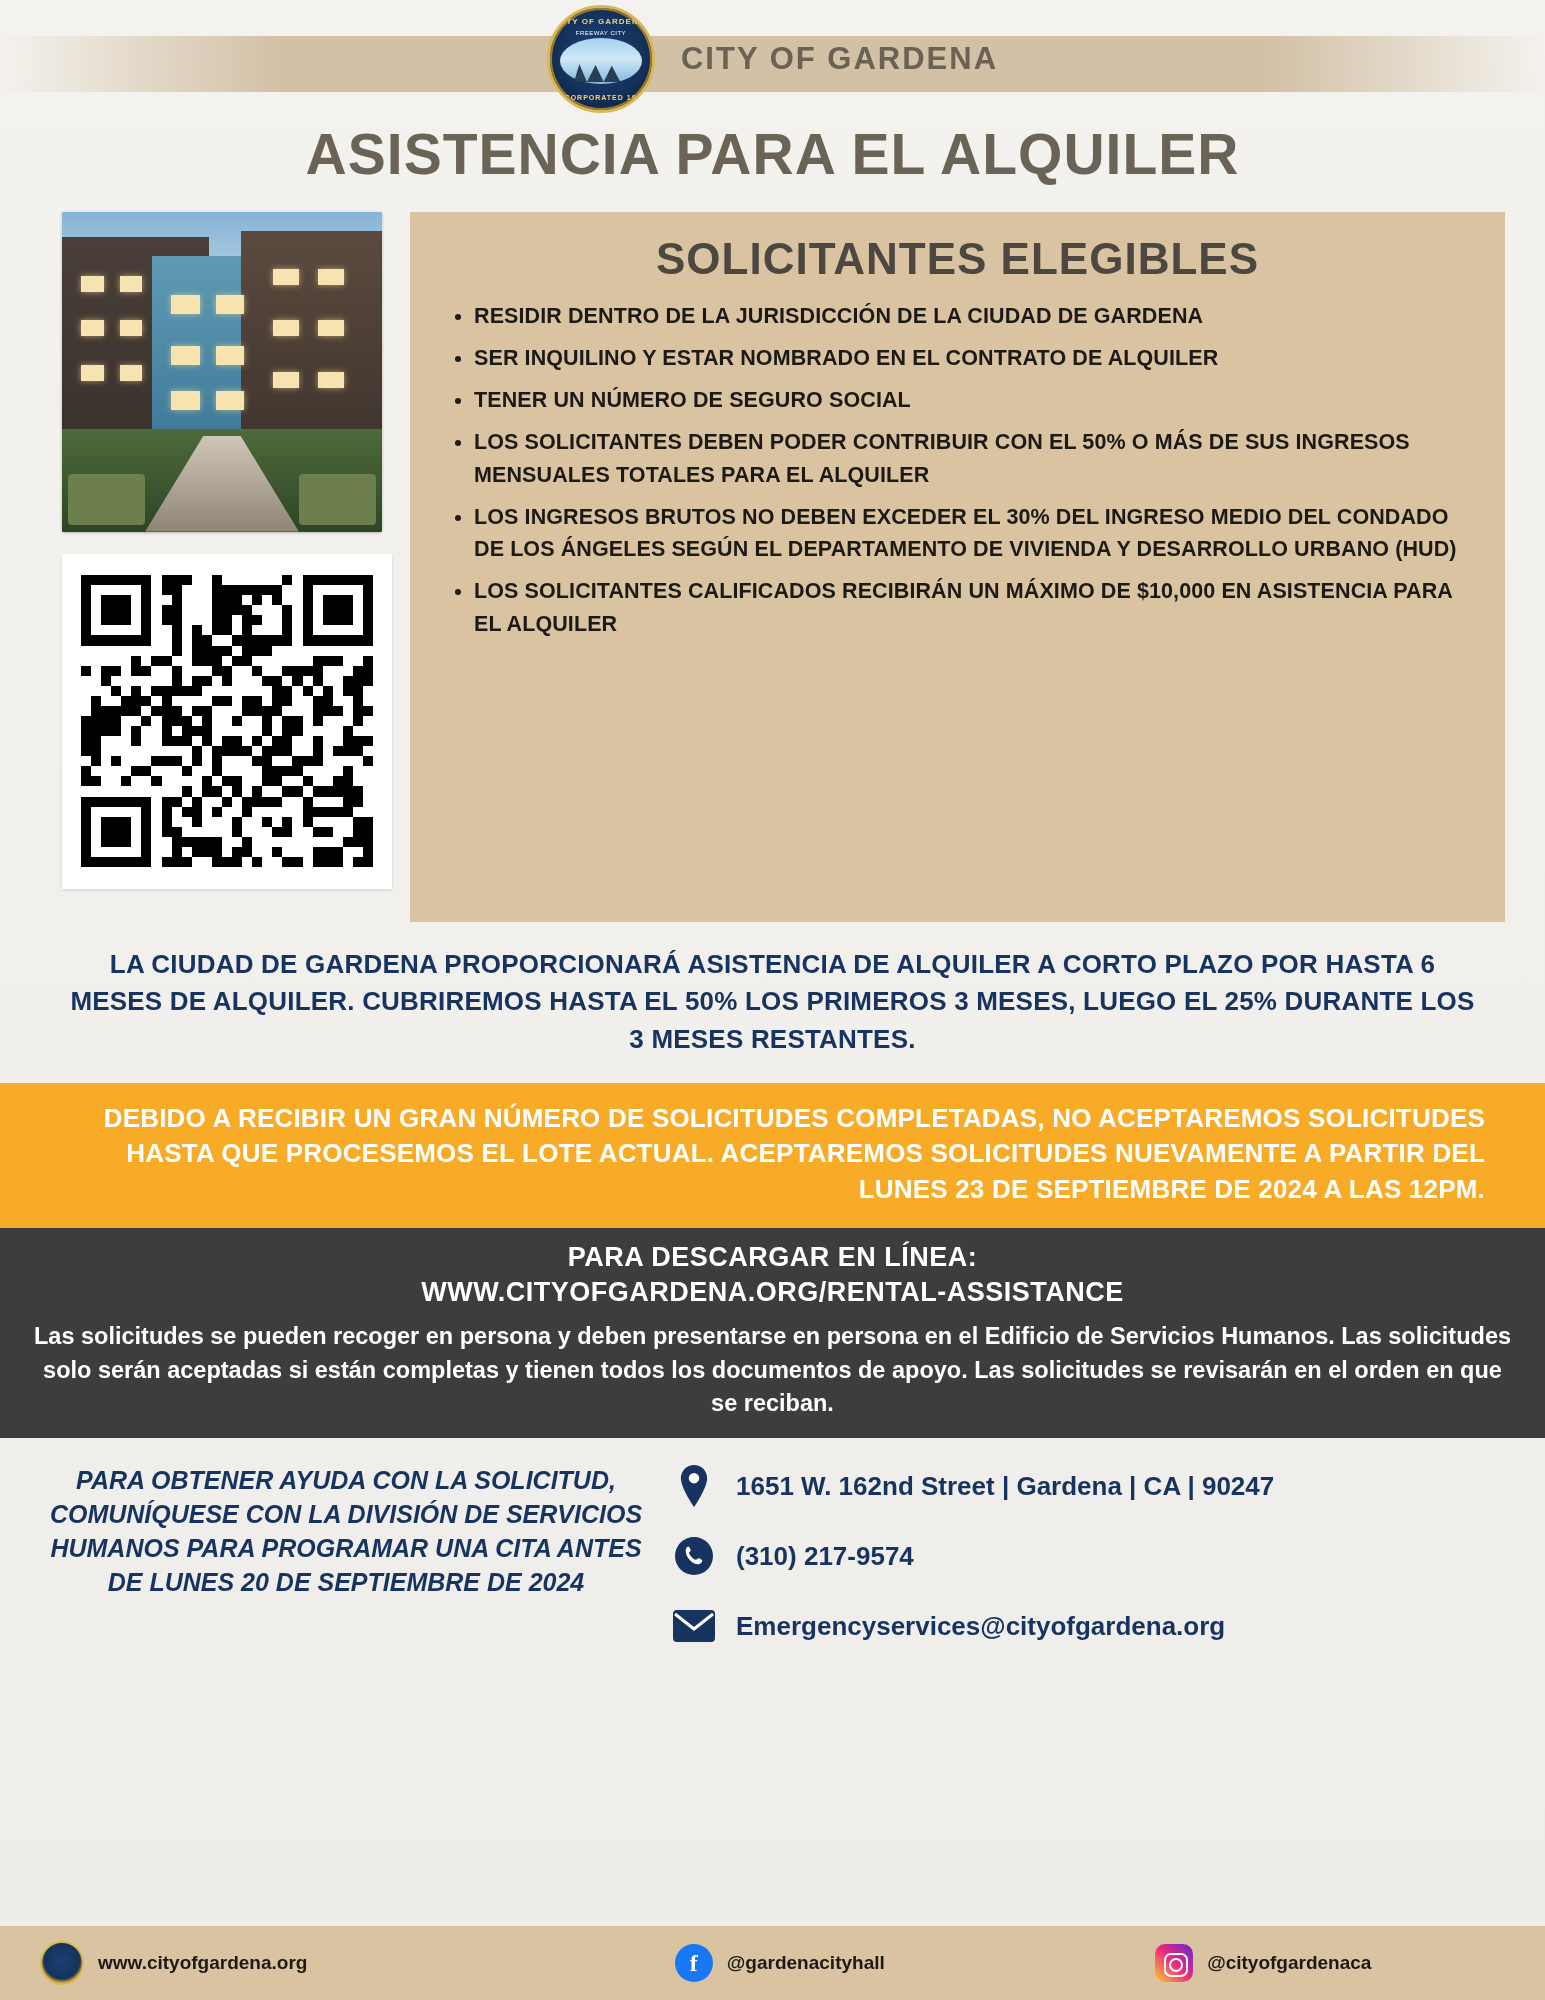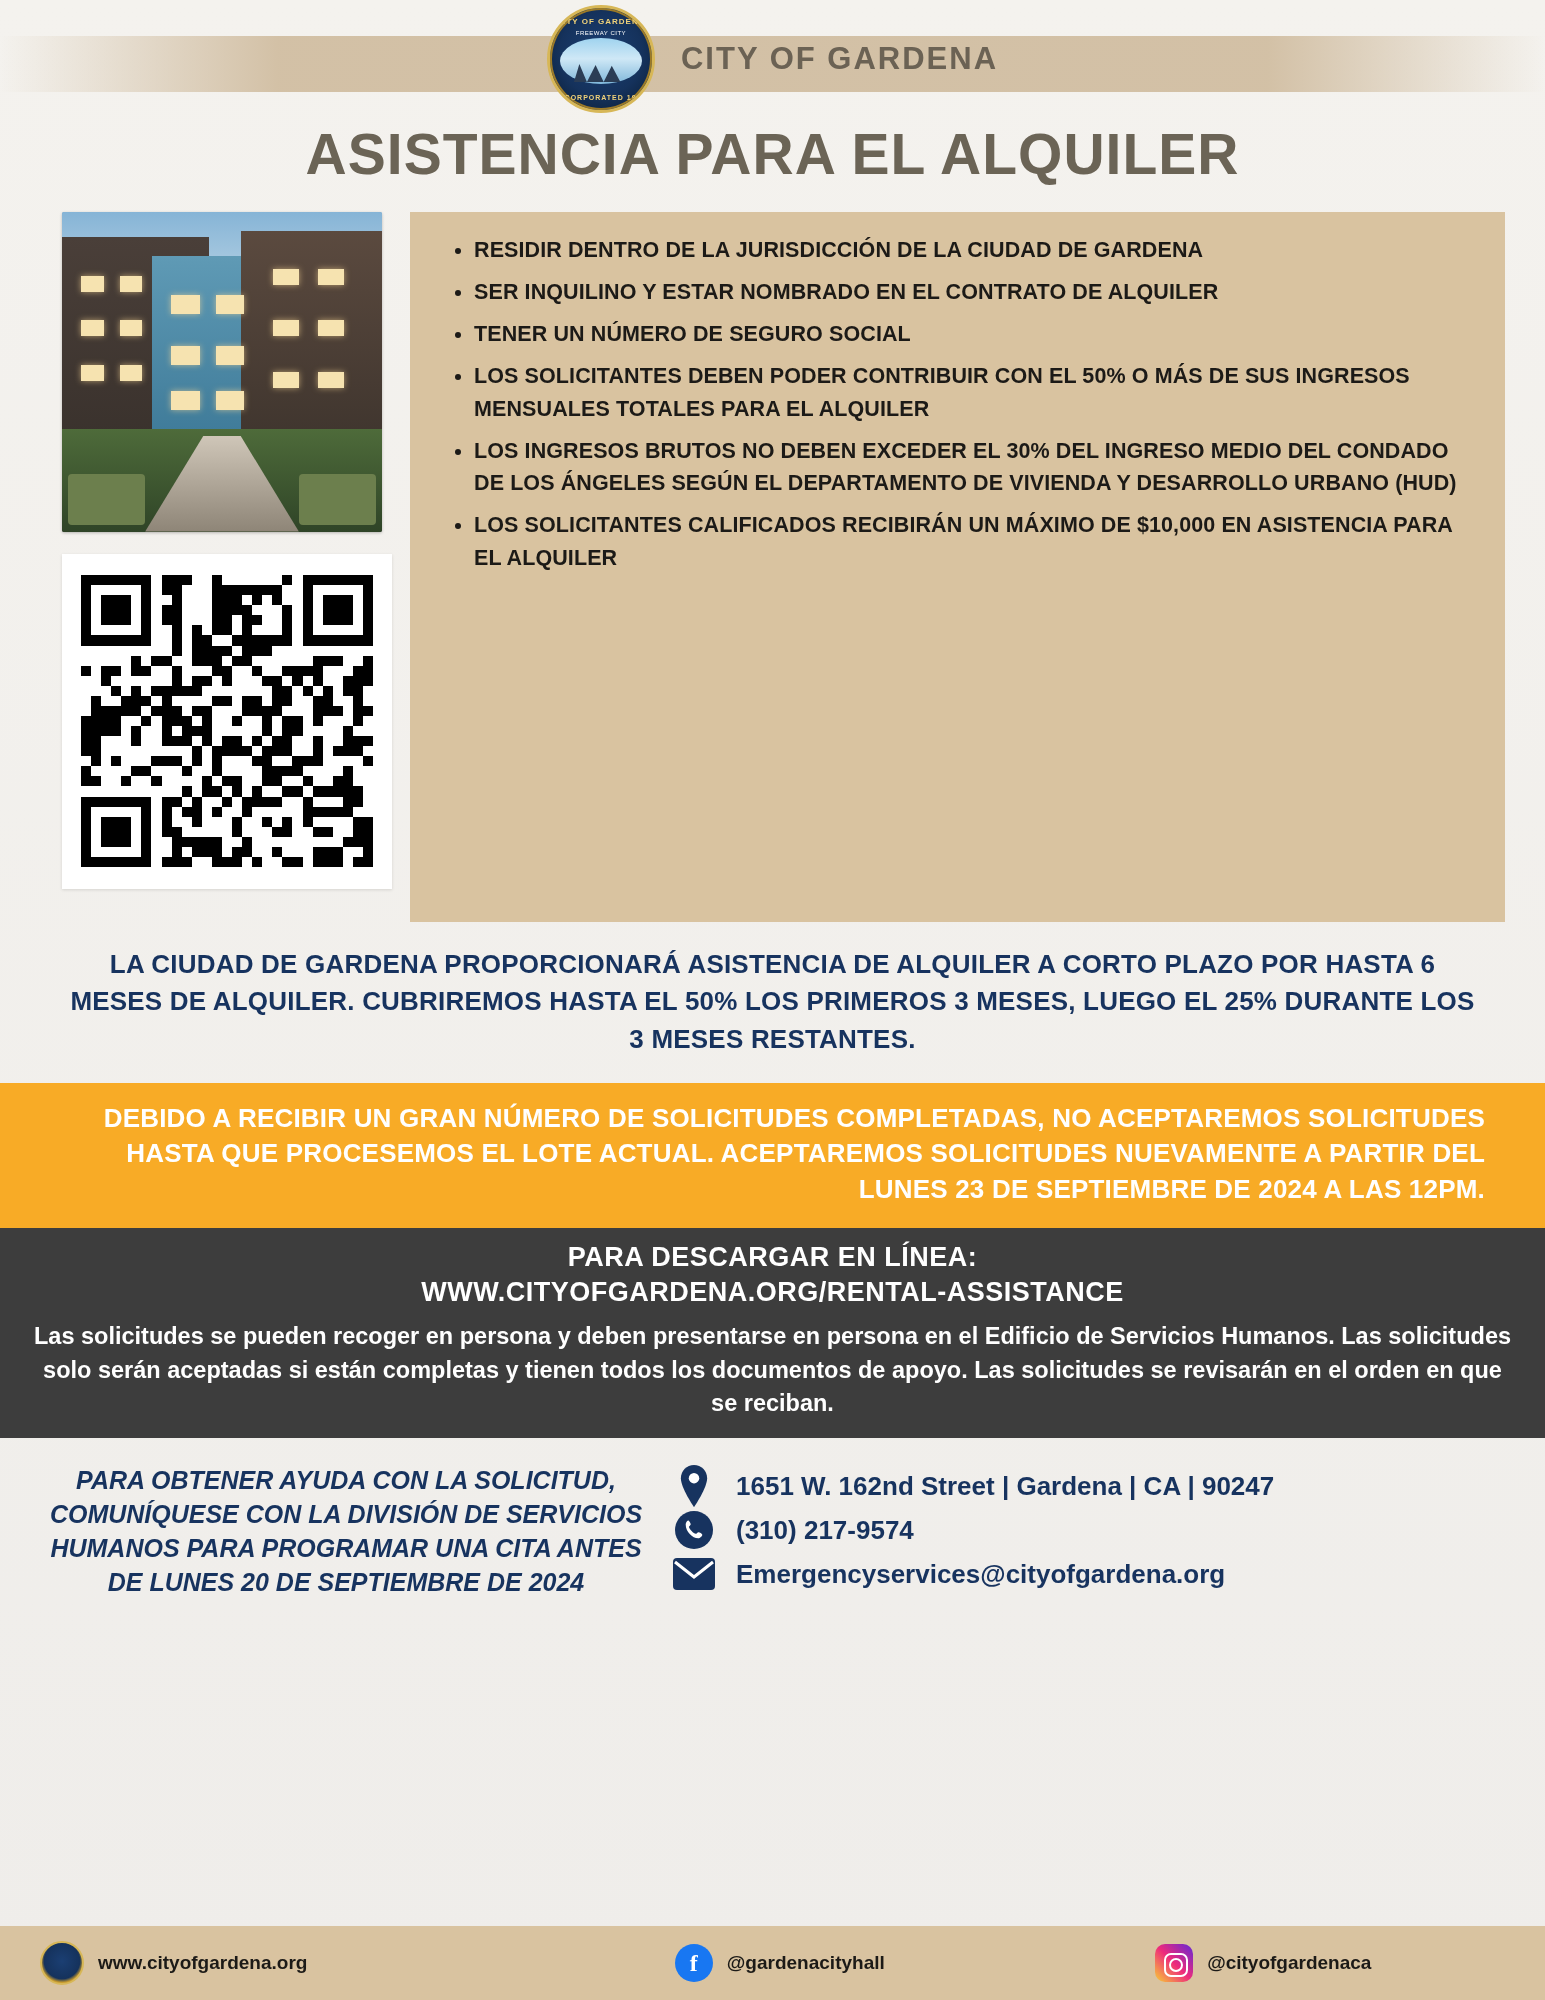--- a/index.html
+++ b/index.html
@@ -234,20 +234,21 @@
     font-weight: bold;
     font-style: italic;
     font-size: 25px;
     line-height: 1.35;
     padding-top: 6px;
   }
   .contact-right {
     flex: 1 1 auto;
     display: flex;
     flex-direction: column;
+    gap: 26px;
     padding-top: 6px;
   }
   .contact-row {
     display: flex;
     align-items: center;
     gap: 20px;
   }
   .c-icon {
     width: 44px; height: 44px;
     flex: 0 0 44px;
@@ -1201,20 +1202,21 @@
             <i></i>
             <i style="background: rgb(255, 255, 255);"></i>
             <i></i>
             <i></i>
           </div>
       </div>
     </div>
 
     <div class="right-col">
       <div class="elig-box">
+        <div class="elig-title">SOLICITANTES ELEGIBLES</div>
         <ul class="elig-list">
           <li>RESIDIR DENTRO DE LA JURISDICCIÓN DE LA CIUDAD DE GARDENA</li>
           <li>SER INQUILINO Y ESTAR NOMBRADO EN EL CONTRATO DE ALQUILER</li>
           <li>TENER UN NÚMERO DE SEGURO SOCIAL</li>
           <li>LOS SOLICITANTES DEBEN PODER CONTRIBUIR CON EL 50% O MÁS DE SUS INGRESOS MENSUALES TOTALES PARA EL ALQUILER</li>
           <li>LOS INGRESOS BRUTOS NO DEBEN EXCEDER EL 30% DEL INGRESO MEDIO DEL CONDADO DE LOS ÁNGELES SEGÚN EL DEPARTAMENTO DE VIVIENDA Y DESARROLLO URBANO (HUD)</li>
           <li>LOS SOLICITANTES CALIFICADOS RECIBIRÁN UN MÁXIMO DE $10,000 EN ASISTENCIA PARA EL ALQUILER</li>
         </ul>
       </div>
     </div>

